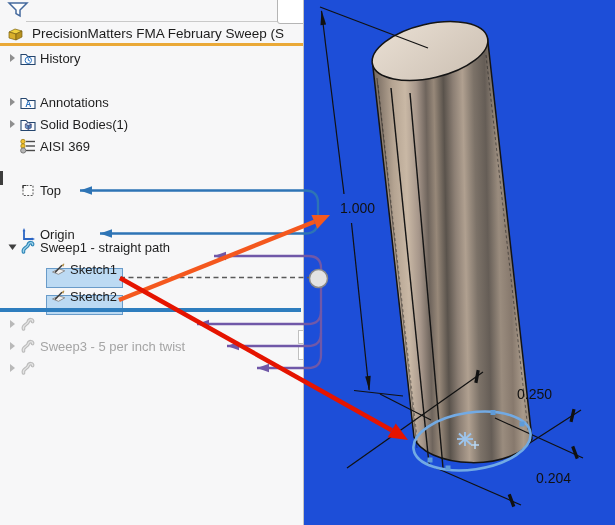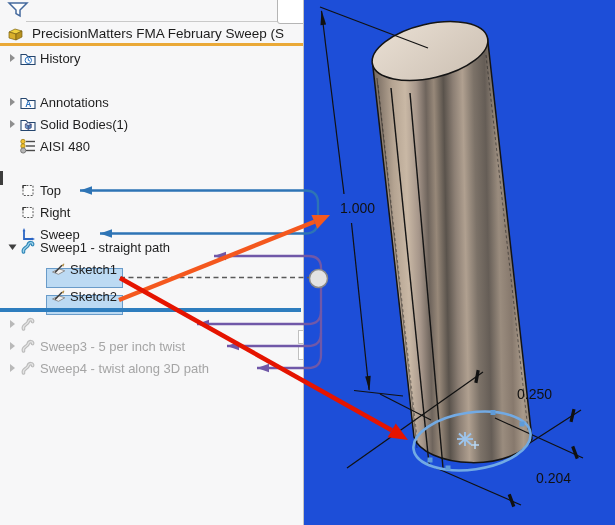--- a/index.html
+++ b/index.html
@@ -109,56 +109,46 @@
       <span class="ticon">
         <svg width="16" height="16" viewBox="0 0 16 16">
           <line x1="6" y1="3.5" x2="15" y2="3.5" stroke="#4a4a4a" stroke-width="1.4"></line>
           <line x1="6" y1="8" x2="15" y2="8" stroke="#4a4a4a" stroke-width="1.4"></line>
           <line x1="6" y1="12.5" x2="15" y2="12.5" stroke="#4a4a4a" stroke-width="1.4"></line>
           <circle cx="3" cy="3.5" r="2.2" fill="#f2c231" stroke="#9a7d1d" stroke-width="0.8"></circle>
           <circle cx="3" cy="8" r="2.2" fill="#f2c231" stroke="#9a7d1d" stroke-width="0.8"></circle>
           <circle cx="3.2" cy="12.5" r="2.6" fill="#b5b5b5" stroke="#6a6a6a" stroke-width="0.8"></circle>
         </svg>
         </span>
-      <span class="lbl">AISI 480</span>
+      <span class="lbl">AISI 369</span>
     </div>
 
 
     <div class="row" style="top:179px">
       <span class="exp"></span>
       <span class="ticon">
         <svg width="14" height="15" viewBox="0 0 14 15">
           <rect x="2" y="2.5" width="10" height="10" fill="rgba(255,255,255,0.6)" stroke="#5a5a5a" stroke-width="1" stroke-dasharray="2,1.4"></rect>
           <path d="M2 5.5 L2 2.5 L5 2.5" fill="none" stroke="#333" stroke-width="1.2"></path>
         </svg>
         </span>
       <span class="lbl">Top</span>
     </div>
 
-    <div class="row" style="top:201px">
-      <span class="exp"></span>
-      <span class="ticon">
-        <svg width="14" height="15" viewBox="0 0 14 15">
-          <rect x="2" y="2.5" width="10" height="10" fill="rgba(255,255,255,0.6)" stroke="#5a5a5a" stroke-width="1" stroke-dasharray="2,1.4"></rect>
-          <path d="M2 5.5 L2 2.5 L5 2.5" fill="none" stroke="#333" stroke-width="1.2"></path>
-        </svg>
-        </span>
-      <span class="lbl">Right</span>
-    </div>
 
     <div class="row" style="top:223px">
       <span class="exp"></span>
       <span class="ticon">
         <svg width="16" height="15" viewBox="0 0 16 15">
           <path d="M4 3.5 L4 12 L13 12" stroke="#2b65c4" stroke-width="1.8" fill="none"></path>
           <polygon points="4,1 2.6,4.2 5.4,4.2" fill="#2b65c4"></polygon>
           <polygon points="15,12 11.8,10.6 11.8,13.4" fill="#2b65c4"></polygon>
         </svg>
         </span>
-      <span class="lbl">Sweep</span>
+      <span class="lbl">Origin</span>
     </div>
 
     <div class="row" style="top:236px">
       <span class="exp">
         <svg width="9" height="8" viewBox="0 0 9 8">
             <polygon points="0.5,1.5 8.5,1.5 4.5,7" fill="#404040"></polygon>
           </svg>
         </span>
       <span class="ticon">
         <svg width="16" height="16" viewBox="0 0 16 16">
@@ -231,21 +221,20 @@
         <svg width="7" height="9" viewBox="0 0 7 9">
             <polygon points="1,0 6,4 1,8" fill="#b9b9b9"></polygon>
           </svg>
         </span>
       <span class="ticon">
         <svg width="16" height="16" viewBox="0 0 16 16">
           <path d="M3.5 13 C2.2 8.5 7.5 9 8.2 5.8 C8.9 2.8 13.2 3.2 12.6 5.6" stroke="#bcbcbc" stroke-width="3.6" fill="none" stroke-linecap="round"></path>
           <path d="M3.5 13 C2.2 8.5 7.5 9 8.2 5.8 C8.9 2.8 13.2 3.2 12.6 5.6" stroke="#e4e4e4" stroke-width="1.3" fill="none" stroke-linecap="round"></path>
         </svg>
         </span>
-      <span class="lbl">Sweep4 - twist along 3D path</span>
     </div>
 
     <div class="edge-tick"></div>
     <div class="notch" style="left:298px;top:330px;width:11px;height:14px;"></div>
     <div class="notch" style="left:298px;top:346px;width:11px;height:14px;"></div>
   </div>
 
   <svg id="gfx" width="615" height="525" viewBox="0 0 615 525">
     <defs>
       <linearGradient id="bodyGrad" x1="0" y1="0.05" x2="1" y2="0">

